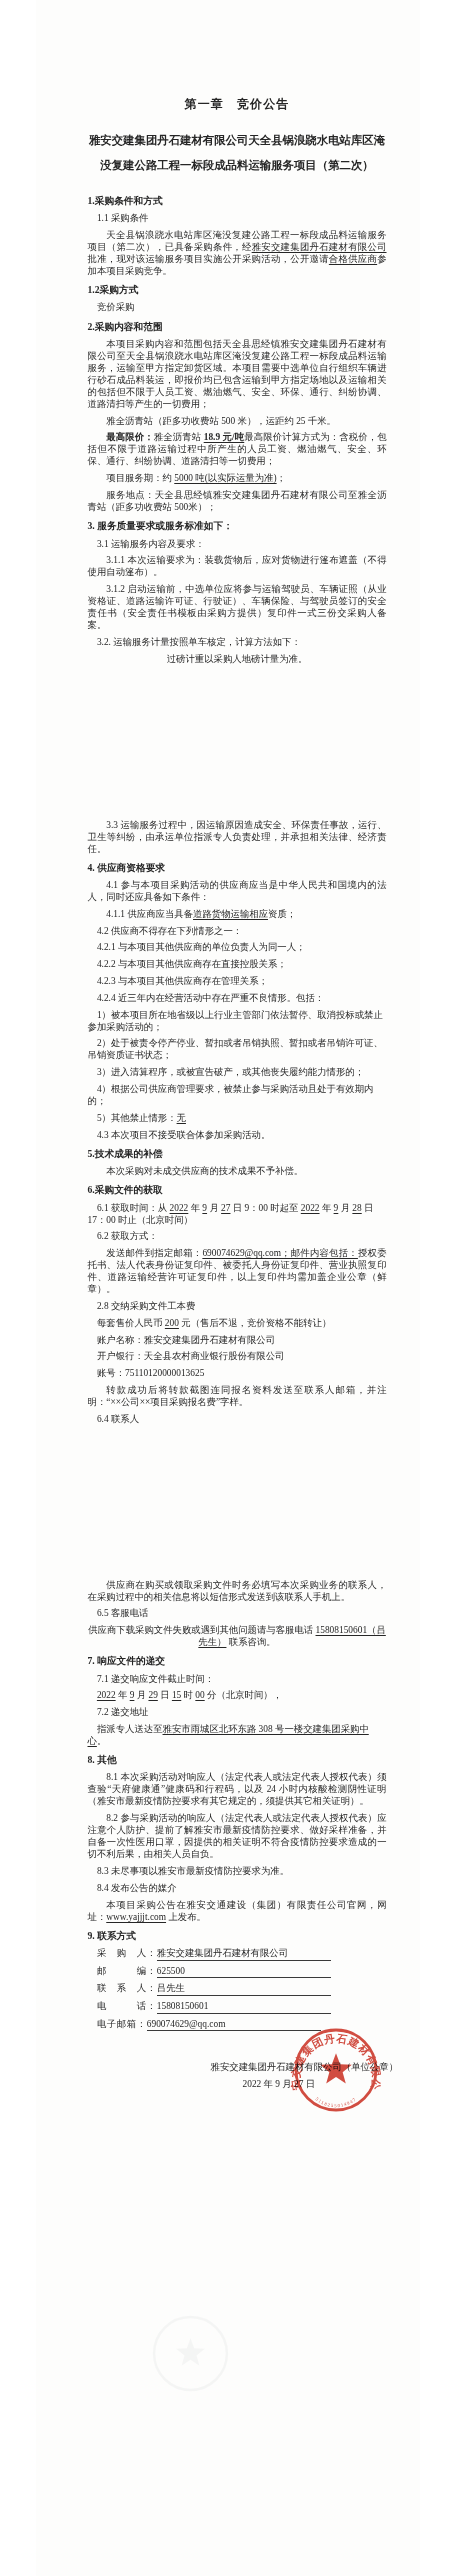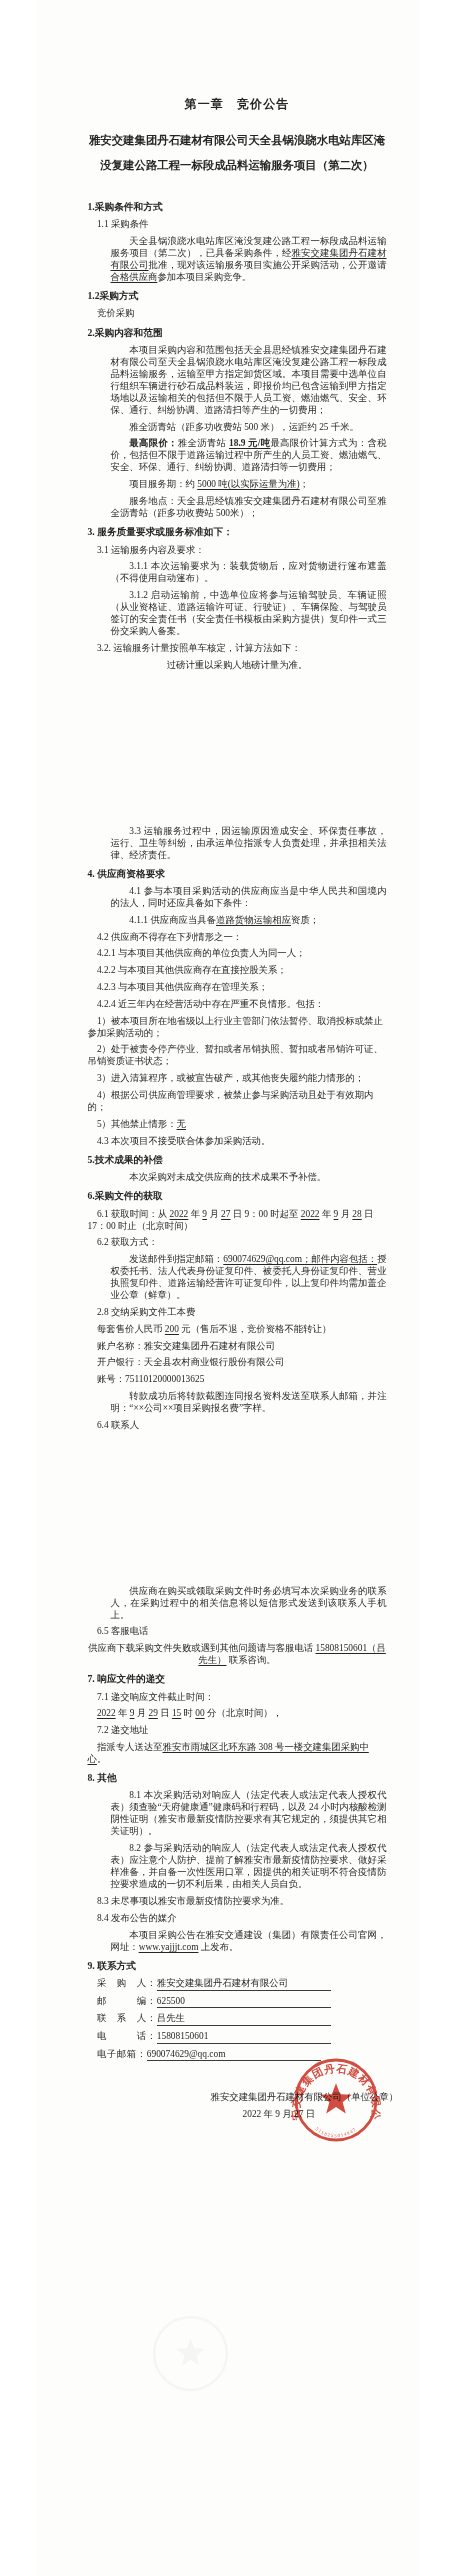--- a/index.html
+++ b/index.html
@@ -21,25 +21,25 @@
     letter-spacing:1.1px;
     margin:0 0 15px 0;
   }
   .title{
     text-align:center;
     font-weight:700;
     font-size:11.4px;
     line-height:25px;
     margin:0;
   }
-  .title-wrap{margin-bottom:23px;}
+  .title-wrap{margin-bottom:17px;}
   .blk{font-size:9.4px;line-height:12px;margin:0 0 4.8px 0;}
   .h{font-weight:700;font-size:9.7px;margin:7.4px 0 5.1px 0;}
   .s{text-indent:1em;}
-  .p{text-indent:2em;text-align:justify;margin-left:23px;}
+  .p{text-indent:2em;text-align:justify;}
   .p0{text-indent:0;text-align:center;}
   .pb{height:149px;}
   .rb{font-weight:700;}
   .ru{text-decoration:underline;text-underline-offset:1.7px;}
   .c{text-indent:1em;margin-bottom:4px;}
   .c .lab{letter-spacing:0.6px;}
   .c .v{
     display:inline-block;
     min-width:174px;
     border-bottom:0.6px solid #3a3a3a;

